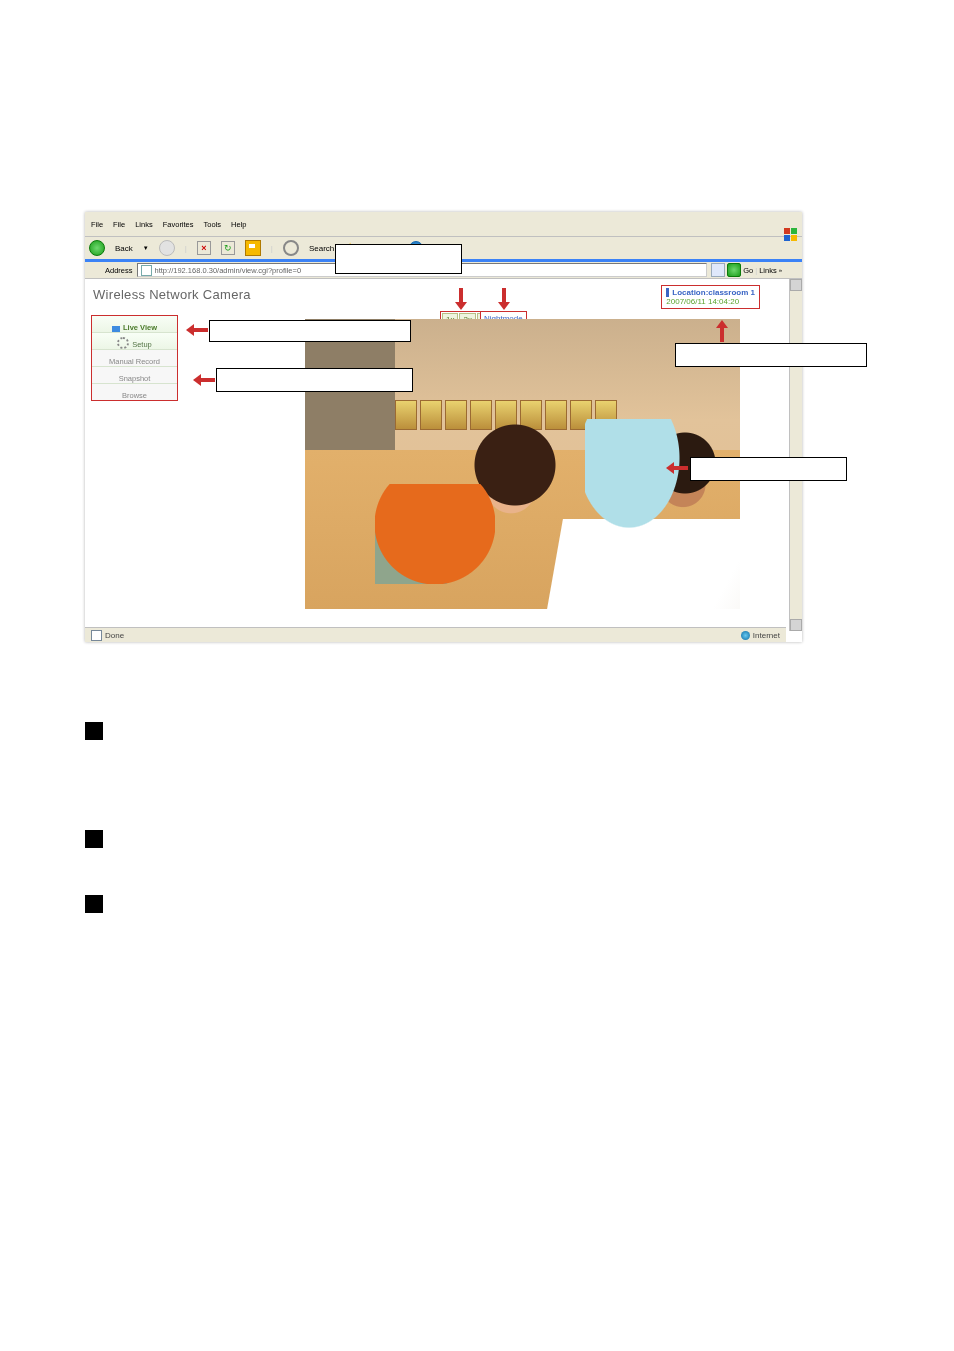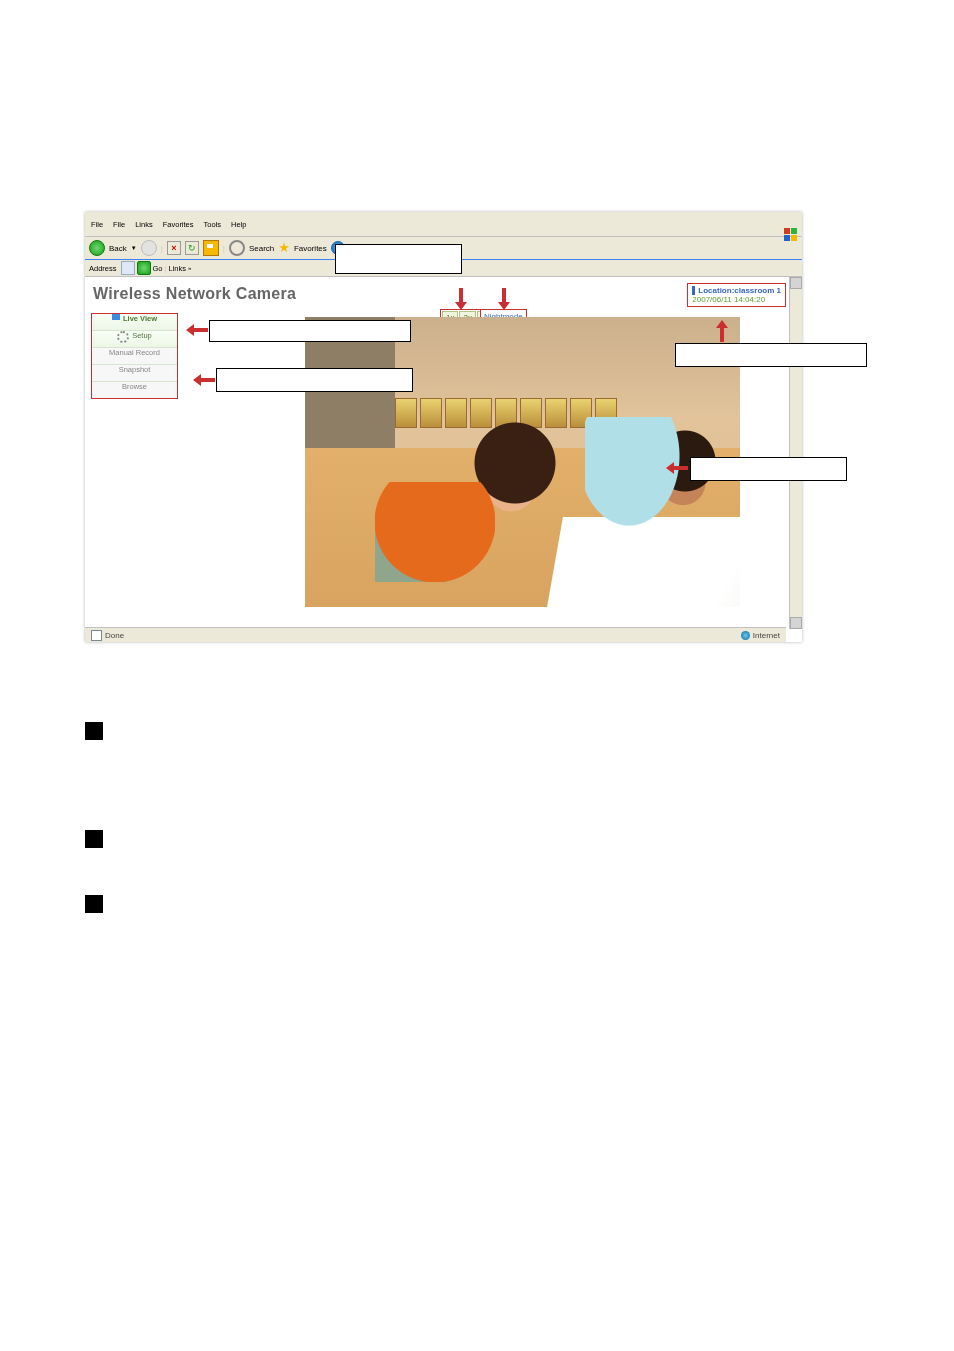--- a/index.html
+++ b/index.html
@@ -54,41 +54,41 @@
   .win-logo::before{content:"";position:absolute;left:0;top:0;width:6px;height:6px;background:#d23a20;}
   .win-logo::after{content:"";position:absolute;left:7px;top:0;width:6px;height:6px;background:#2bb53c;}
   .win-logo span:nth-child(1){position:absolute;left:0;top:7px;width:6px;height:6px;background:#1f63cf;}
   .win-logo span:nth-child(2){position:absolute;left:7px;top:7px;width:6px;height:6px;background:#f6b900;}
   .toolbar {
     background:#ece9d8;
     height:22px;
     display:flex;
     align-items:center;
     padding:0 4px;
-    gap:4px;
-    border-bottom:1px solid #3b82f6;
+    gap:10px;
+    border-bottom:3px solid #3b82f6;
   }
   .tb-back {
     width:14px;height:14px;border-radius:50%;background:radial-gradient(#6ed86e,#1a9e1a);
     border:1px solid #0a7a0a;
   }
   .tb-fwd { width:14px;height:14px;border-radius:50%;background:#e2e2e2;border:1px solid #bbb;}
   .tb-stop { width:12px;height:12px;border:1px solid #999;display:flex;align-items:center;justify-content:center;color:#c00;font-weight:bold;font-size:9px;}
   .tb-refresh { width:12px;height:12px;border:1px solid #999;display:flex;align-items:center;justify-content:center;color:#1a9e1a;font-size:9px;}
   .tb-home { width:14px;height:14px;background:#f6b900;border:1px solid #b07a00;position:relative;}
   .tb-home::after{content:"";position:absolute;left:3px;top:3px;width:6px;height:4px;background:#fff;}
   .tb-search-icon { width:12px;height:12px;border:2px solid #888;border-radius:50%;}
   .tb-fav { color:#f6b900;font-size:13px;line-height:12px;}
   .tb-media { width:12px;height:12px;border-radius:50%;background:radial-gradient(#56b2f0,#0e66b2);border:1px solid #0e66b2;}
   .addressbar {
     background:#ece9d8;
     height:16px;
     display:flex;
     align-items:center;
-    padding:0 4px;
+    padding:0 20px;
     font-size:7.5px;
     gap:4px;
     border-bottom:1px solid #c0c0c0;
   }
   .addressbar .url-box {
     flex:1;
     background:#fff;
     border:1px inset #ccc;
     height:12px;
     display:flex;
@@ -106,34 +106,34 @@
     background:#ffffff;
   }
   .scrollbar-right{
     position:absolute;right:0;top:0;bottom:0;width:12px;background:#ece9d8;border-left:1px solid #c0c0c0;
   }
   .scrollbar-right .up,.scrollbar-right .down{position:absolute;left:0;width:12px;height:12px;background:#d4d4d4;border:1px solid #aaa;box-sizing:border-box;}
   .scrollbar-right .up{top:0;}
   .scrollbar-right .down{bottom:0;}
   .cam-title {
     position:absolute; left:8px; top:8px;
-    font-weight:bold; color:#666;
-    font-size:16px; letter-spacing:.3px;
+    font-weight:normal; color:#666;
+    font-size:13px; letter-spacing:.3px;
   }
   .left-menu {
     position:absolute;
     left:6px; top:36px;
     width:85px;
     border:1px solid #cb2e2e;
     background:#ffffff;
     font-size:7.5px;
   }
   .menu-item {
     height:16px;
-    display:flex;align-items:flex-start;justify-content:center;
+    display:flex;align-items:flex-end;justify-content:center;
     gap:3px;
     border-bottom:1px solid #d7e4cf;
     background:linear-gradient(#f8fef6,#ecf6e6);
     color:#567648;
   }
   .menu-item.primary { font-weight:bold; color:#4a7a2a;}
   .menu-item.sub { color:#888; background:#f7f7f7;}
   .menu-item:last-child{border-bottom:none}
   .live-dot{width:8px;height:6px;background:#3d8be0;}
   .gear{width:8px;height:8px;border:2px dotted #888;border-radius:50%}
@@ -193,21 +193,21 @@
     position:absolute;
     left:395px; top:32px;
     border:1px solid #cb2e2e;
     padding:2px 3px;
     font-size:8px;
     color:#3a65c4;
     background:#fff;
   }
   .info-box {
     position:absolute;
-    right:16px; top:6px;
+    right:42px; top:6px;
     border:1px solid #cb2e2e;
     padding:2px 4px;
     background:#fff;
     font-size:8px;
   }
   .info-box .loc{color:#3a65c4;font-weight:bold;border-left:3px solid #3a65c4;padding-left:3px;}
   .info-box .ts{color:#5aa32e;}
   .statusbar {
     position:absolute;bottom:0;left:0;right:16px;height:14px;background:#ece9d8;border-top:1px solid #c0c0c0;
     display:flex;align-items:center;justify-content:space-between;padding:0 6px;font-size:8px;color:#444;
@@ -265,20 +265,24 @@
     <span style="color:#ccc">|</span>
     <span class="tb-search-icon"></span>
     <span>Search</span>
     <span class="tb-fav">★</span>
     <span>Favorites</span>
     <span class="tb-media"></span>
   </div>
 
   <div class="addressbar">
     <span>Address</span>
+    <div class="url-box">
+      <span class="page-icn"></span>
+      <span>http://192.168.0.30/admin/view.cgi?profile=0</span>
+    </div>
     <div class="go-box">
       <span class="go-dd"></span>
       <span class="go-btn"></span>
       <span>Go</span>
       <span style="color:#ccc">|</span>
       <span>Links</span>
       <span style="font-size:6px">»</span>
     </div>
   </div>
 

